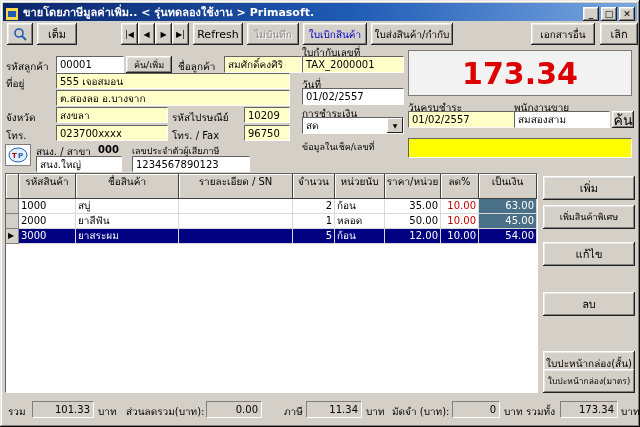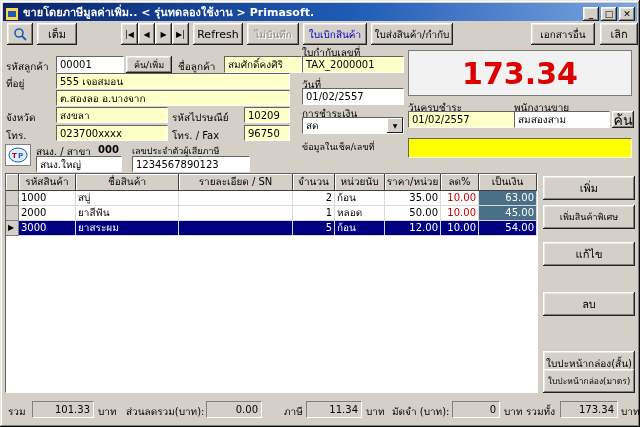--- a/index.html
+++ b/index.html
@@ -52,21 +52,21 @@
   .dd .dd-val { flex:1; padding:1px 3px; font-size:10px; line-height:13px; }
   .dd .dd-btn { width:16px; background:#d4d0c8; display:flex; align-items:center; justify-content:center;
     box-shadow: inset -1px -1px #202020, inset 1px 1px #fff; }
   .dd .dd-btn::after { content:"▼"; font-size:6px; color:#000; }
 
   
   .grid { position:absolute; left:5px; top:173px; width:533px; height:220px; background:#fff;
     border-top:1px solid #636363; border-left:1px solid #636363;
     border-bottom:1px solid #fdfdfd; border-right:1px solid #fdfdfd; }
   .grid-header, .grid-row { display:grid; grid-template-columns:13px 57px 103px 114px 42px 50px 56px 38px 58px; }
-  .grid-header { height:17px; }
+  .grid-header { height:25px; }
   .gh-cell { background:#d4d0c8; border-right:1px solid #404040; border-bottom:1px solid #404040;
     box-shadow: inset 1px 1px #fff; font-size:10px; text-align:center; line-height:16px;
     overflow:hidden; white-space:nowrap; }
   .grid-row { height:15px; font-size:10px; }
   .cell { border-right:1px solid #d9d9d9; border-bottom:1px solid #d9d9d9; padding:0 2px;
     line-height:14px; overflow:hidden; white-space:nowrap; }
   .cell.num { text-align:right; }
   .sel-cell { background:#d4d0c8; border-right:1px solid #808080; border-bottom:1px solid #808080; }
   .cell.disc { color:#c00000; }
   .cell.amount { background:#4a7087; color:#fff; }

